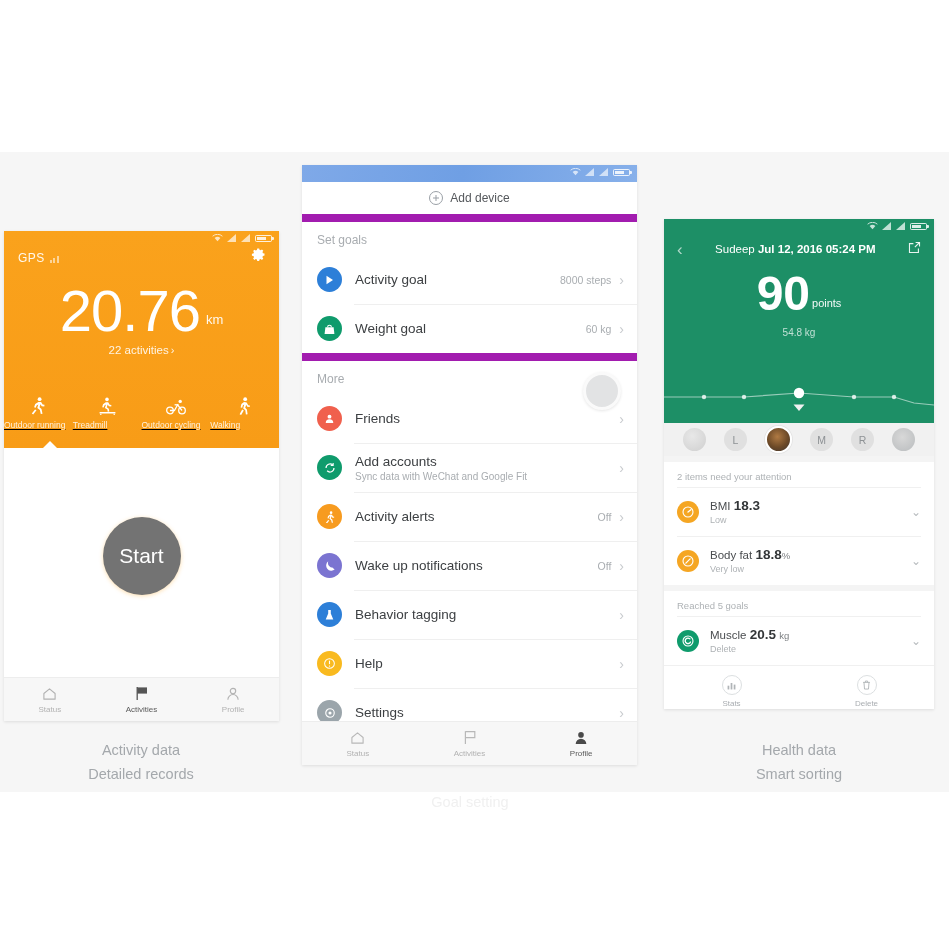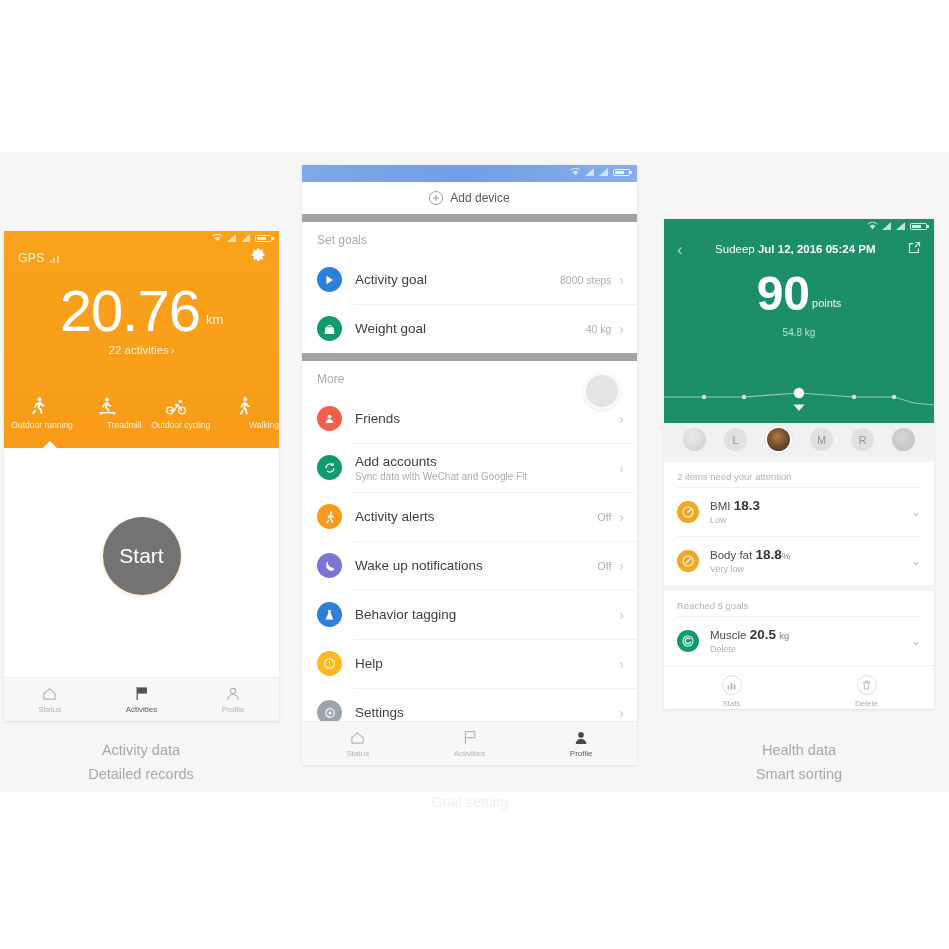--- a/index.html
+++ b/index.html
@@ -74,21 +74,21 @@
   .hero-sub {
     position: absolute; left: 0; right: 0; top: 113px; text-align: center;
     font-size: 11.5px; color: rgba(255,255,255,.88);
   }
   .hero-sub .chev { margin-left: 2px; font-size: 11px; }
 
   .act-row {
     position: absolute; left: 0; right: 0; bottom: 18px;
     display: flex;
   }
-  .act { flex: 1; text-align: right; cursor: pointer; }
+  .act { flex: 1; text-align: left; cursor: pointer; text-decoration: underline; }
   .act-ico { height: 22px; display: flex; align-items: flex-end; justify-content: center; }
   .act-lbl { font-size: 8.5px; color: rgba(255,255,255,.86); margin-top: 5px; }
   .notch {
     position: absolute; bottom: -1px; left: 38px; width: 0; height: 0;
     border-left: 8px solid transparent; border-right: 8px solid transparent;
     border-bottom: 8px solid #fff;
   }
 
   .start-area {
     height: 215px; display: flex; align-items: center; justify-content: center;
@@ -106,21 +106,21 @@
     background: #f7f7f7; border-top: 1px solid #ededed;
     display: flex; align-items: center;
   }
   .tab { flex: 1; text-align: center; cursor: pointer; }
   .tab-ico { height: 17px; display: flex; align-items: center; justify-content: center; }
   .tab-lbl { font-size: 8px; color: #b2b2b2; margin-top: 3px; }
   .tab.active .tab-lbl { color: #5a5a5a; }
 
   
   #phone-center { left: 302px; top: 165px; width: 335px; height: 600px; }
-  #center-screen { width: 335px; height: 600px; background:#a3a3a3;
+  #center-screen { width: 335px; height: 600px; background:#a21caf;
     box-shadow: 0 1px 3px rgba(0,0,0,.10); }
 
   .blue-bar {
     height: 17px;
     background: linear-gradient(100deg,#7fa9e8 0%, #6f9fe4 48%, #87b0ea 100%);
     position: relative;
   }
   .add-device {
     height: 32px; background: #fff;
     display: flex; align-items: center; justify-content: center; gap: 7px;
@@ -443,21 +443,21 @@
         <div class="row">
           <div class="cico" style="background:#0f9b6c">
             <svg width="11" height="12" viewBox="0 0 11 12">
               <path d="M1.4 4.2 9.6 4.2 10.4 11 0.6 11 Z" fill="#fff"></path>
               <path d="M3.6 4.2 a1.9 1.9 0 0 1 3.8 0" stroke="#fff" stroke-width="1.1" fill="none"></path>
             </svg>
           </div>
           <div class="row-text">
             <div class="row-title">Weight goal</div>
           </div>
-          <div class="row-val">40 kg</div>
+          <div class="row-val">60 kg</div>
           <div class="chevr">›</div>
         </div>
       </div>
 
       <div class="card">
         <div class="sec-head">More</div>
 
         <div class="row">
           <div class="cico" style="background:#f0604d">
             <svg width="11" height="11" viewBox="0 0 12 12">

